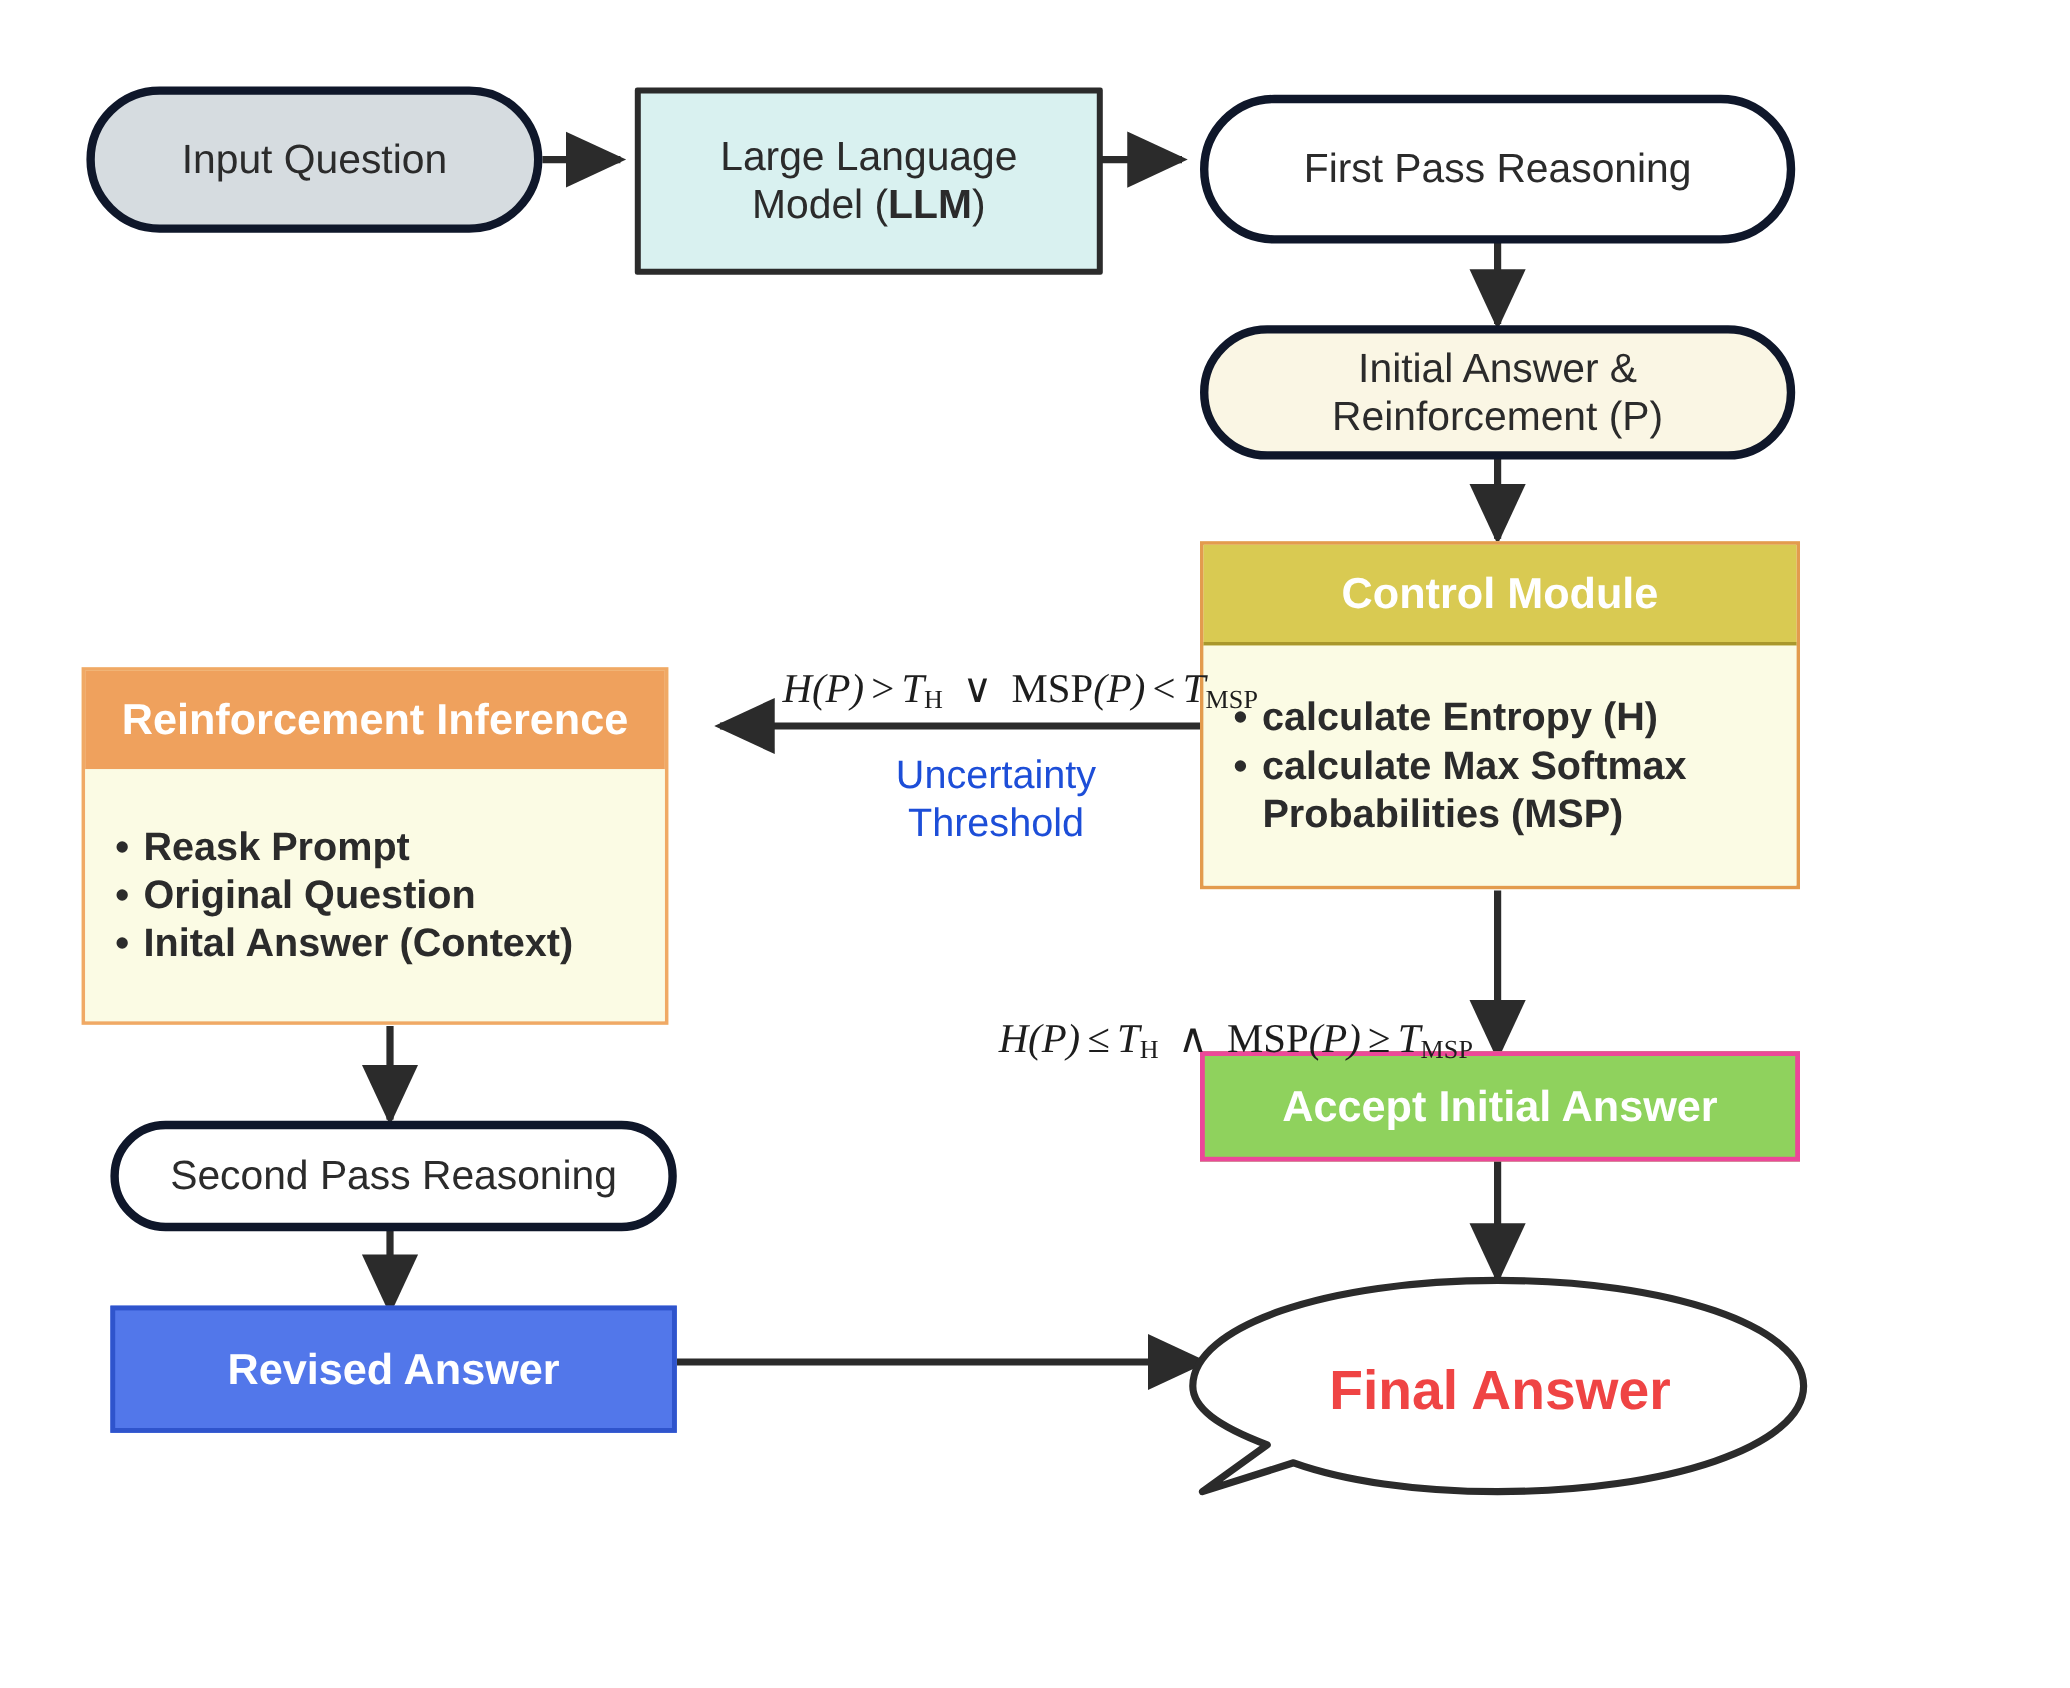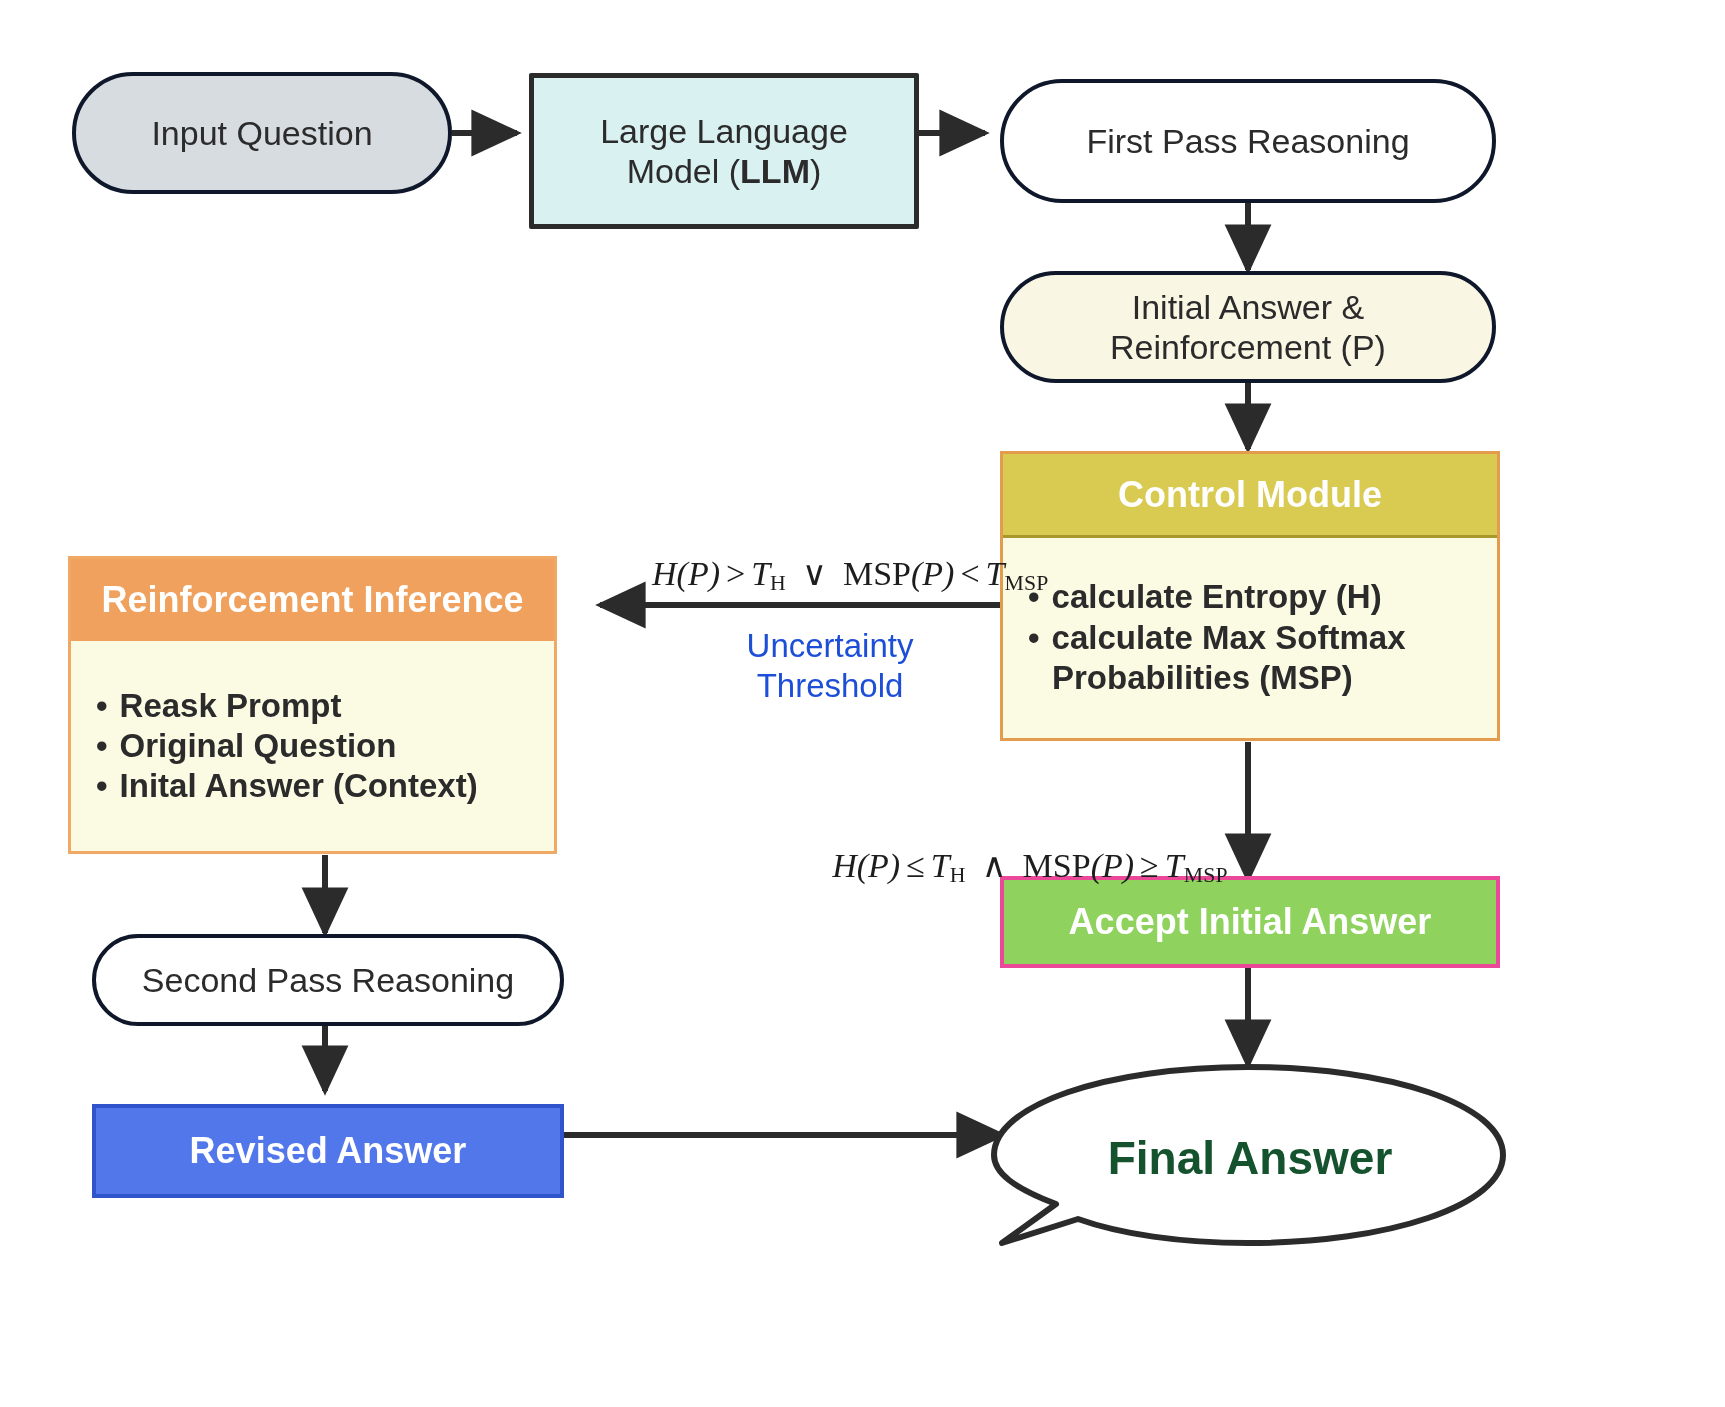--- a/index.html
+++ b/index.html
@@ -28,21 +28,21 @@
     position: absolute;
     display: flex;
     align-items: center;
     justify-content: center;
     text-align: center;
     color: #2b2b2b;
   }
 
   
   .stadium {
-    border: 4px solid #0f172a;
+    border: 7px solid #0f172a;
     border-radius: 999px;
     background: #ffffff;
     font-size: 34px;
     line-height: 1.18;
     padding: 0 26px;
   }
   .stadium.gray { background: #d6dce0; }
   .stadium.cream { background: #faf6e4; }
 
   
@@ -140,21 +140,21 @@
   #final-answer-wrap svg { display: block; }
   #final-answer-label {
     position: absolute;
     left: 0; top: 0;
     width: 100%; height: 86%;
     display: flex;
     align-items: center;
     justify-content: center;
     font-size: 46px;
     font-weight: bold;
-    color: #14532d;
+    color: #ef4444;
   }
 
   
   .edge-label {
     position: absolute;
     color: #1d4ed8;
     text-align: center;
     white-space: nowrap;
   }
   .edge-label.plain {
@@ -260,21 +260,21 @@
         <li>Original Question</li>
         <li>Inital Answer (Context)</li>
       </ul>
     </div>
   </div>
 
   <div class="node stadium" id="second-pass-reasoning" style="left:92px; top:934px; width:472px; height:92px;">
     <span>Second Pass Reasoning</span>
   </div>
 
-  <div class="node solid-box" id="revised-answer" style="left:92px; top:1088px; width:472px; height:94px;margin-top:16px;">
+  <div class="node solid-box" id="revised-answer" style="left:92px; top:1088px; width:472px; height:106px;">
     <span>Revised Answer</span>
   </div>
 
   <div class="node solid-box" id="accept-initial-answer" style="left:1000px; top:876px; width:500px; height:92px;">
     <span>Accept Initial Answer</span>
   </div>
 
   <div id="final-answer-wrap" style="left:990px; top:1063px; width:520px; height:220px;">
     <svg width="520" height="220" viewBox="0 0 520 220">
       <path d="M258,4

